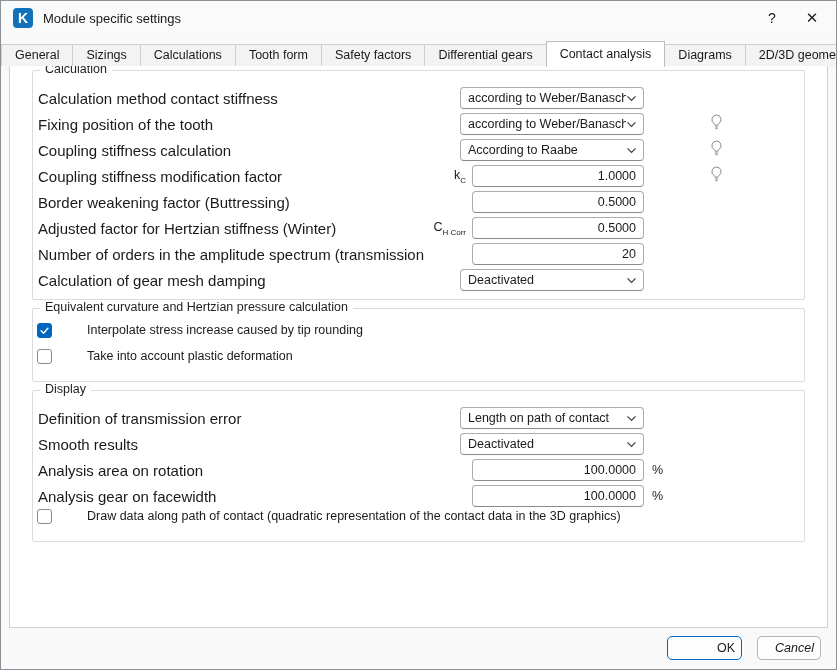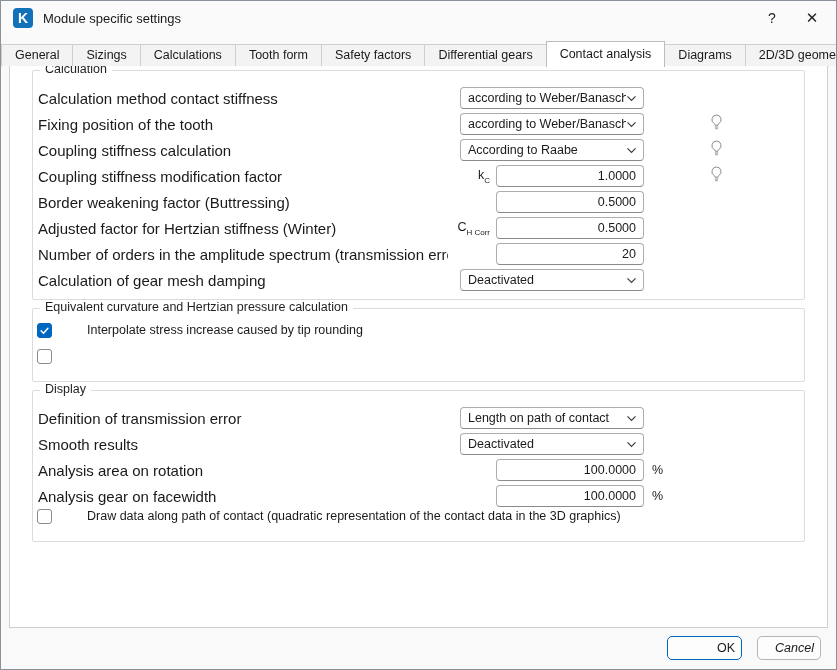--- a/index.html
+++ b/index.html
@@ -29,21 +29,21 @@
   .sym sub{font-size:8px;}
   .ctrl{width:184px; flex:0 0 auto;}
   .after{width:155px; flex:0 0 auto; display:flex; align-items:center; box-sizing:border-box;}
   .after.bulbcell{padding-left:66px;}
   .after.unitcell{padding-left:8px; font-size:12.5px; color:#1a1a1a;}
   
   .combo{width:184px; height:22px; background:#fff; border:1px solid #acacac; border-bottom-color:#8a8a8a; border-radius:4px; display:flex; align-items:center; box-sizing:border-box; padding:0 6px 0 7px; cursor:default;}
   .combo-text{flex:1 1 auto; font-size:12.5px; color:#1a1a1a; white-space:nowrap; overflow:hidden;}
   .chev{flex:0 0 auto; display:flex; align-items:center;}
   
-  .field{width:148px; height:22px; background:#fff; border:1px solid #acacac; border-bottom-color:#8a8a8a; border-radius:4px; box-sizing:border-box; font-family:"Liberation Sans","DejaVu Sans",sans-serif; font-size:12.5px; color:#1a1a1a; text-align:right; padding:0 7px; outline:none;}
+  .field{width:172px; height:22px; background:#fff; border:1px solid #acacac; border-bottom-color:#8a8a8a; border-radius:4px; box-sizing:border-box; font-family:"Liberation Sans","DejaVu Sans",sans-serif; font-size:12.5px; color:#1a1a1a; text-align:right; padding:0 7px; outline:none;}
   
   .cbrow{display:flex; height:26px;gap:26px;}
   .cb{width:15px; height:15px; border:1px solid #8a8a8a; border-radius:3px; background:#fff; box-sizing:border-box; flex:0 0 auto; display:flex; align-items:center; justify-content:center; margin-left:-1px;}
   .cb.checked{background:#0067c0; border-color:#0067c0;}
   .cblbl{margin-left:9px; font-size:12.5px; color:#1a1a1a; white-space:nowrap;}
   
   .footer{position:absolute; left:0; right:0; bottom:0; height:41px;}
   .btn{position:absolute; top:8px; height:24px; background:#fdfdfd; border:1px solid #b5b5b5; border-radius:5px; font-family:"Liberation Sans","DejaVu Sans",sans-serif; font-size:12.5px; color:#1a1a1a; box-sizing:border-box; cursor:default;text-align:right;}
   .btn.ok{right:94px; width:75px; border:1px solid #0067c0;}
   .btn.cancel{right:15px; width:64px;font-style:italic;}
@@ -188,20 +188,21 @@
         <span class="cb checked">
             <svg width="11" height="11" viewBox="0 0 12 12">
               <path d="M2.3 6.3l2.6 2.6 4.8-5.4" stroke="#ffffff" stroke-width="1.6" fill="none" stroke-linecap="round" stroke-linejoin="round"></path>
             </svg>
           </span>
         <span class="cblbl">Interpolate stress increase caused by tip rounding</span>
       </div>
 
       <div class="cbrow">
         <span class="cb"></span>
+        <span class="cblbl">Take into account plastic deformation</span>
       </div>
     </div>
 
     <div class="group">
       <span class="legend">Display</span>
 
       <div class="row">
         <span class="lbl">Definition of transmission error</span>
         <span class="sym"></span>
         <div class="ctrl combo">

